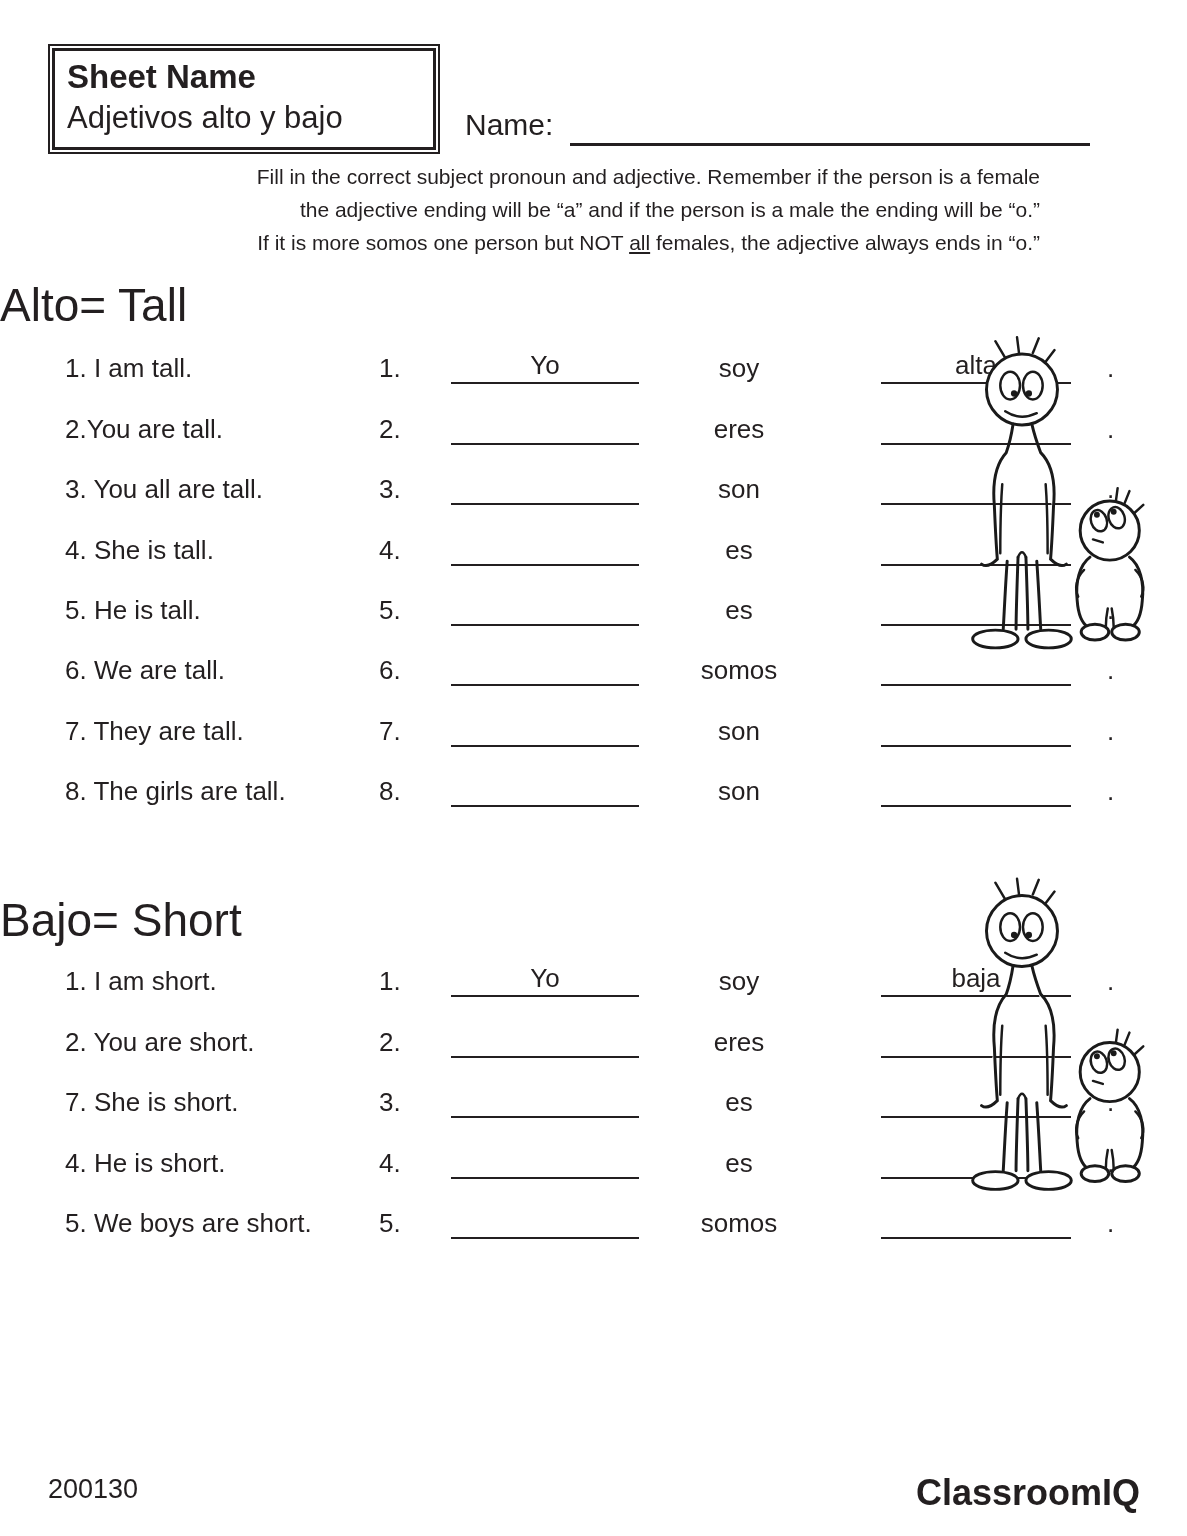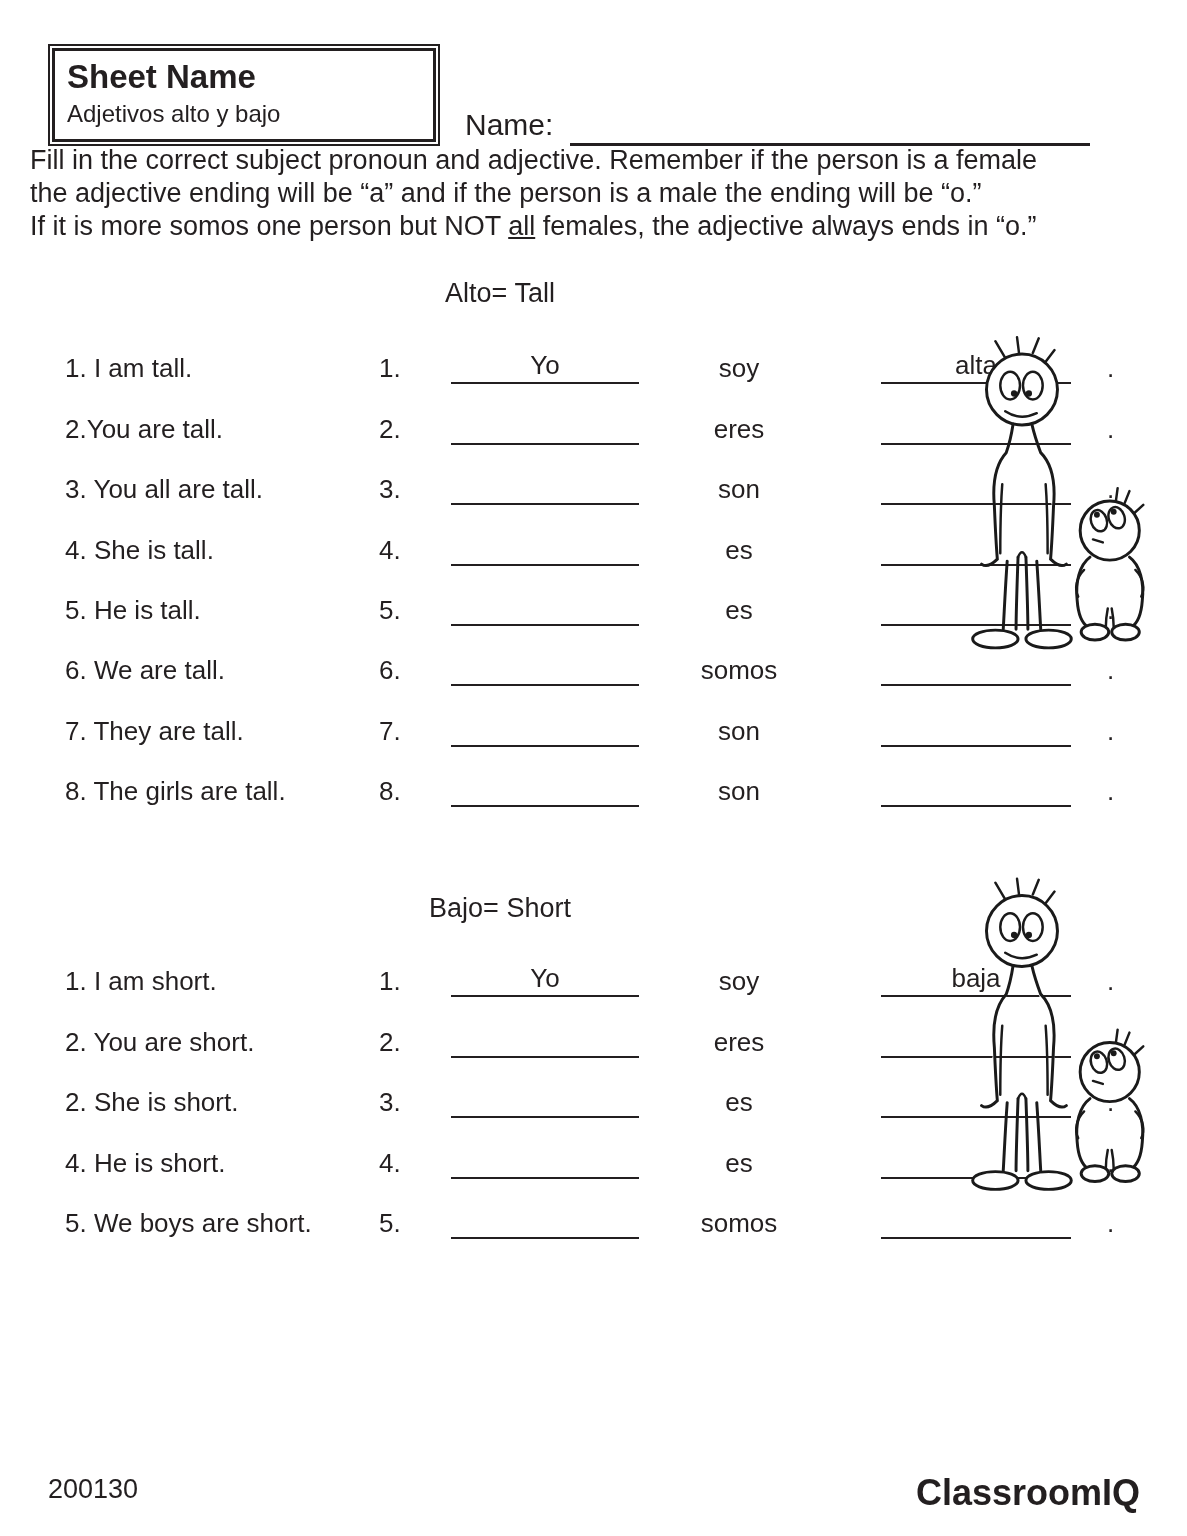--- a/index.html
+++ b/index.html
@@ -14,37 +14,37 @@
   }
   
   .header-box {
     position:absolute; left:48px; top:44px; width:384px;
     border:2px solid #231f20; padding:2px;
   }
   .header-box-inner {
     border:3px solid #231f20; padding:6px 12px 10px 12px;
   }
   .sheet-name { font-size:33px; font-weight:600; line-height:1.2; }
-  .sheet-title { font-size:24px; font-weight:400; line-height:1.25; margin-top:2px; }
+  .sheet-title { font-size:31px; font-weight:400; line-height:1.25; margin-top:2px; }
 
   .name-row { position:absolute; left:465px; top:108px; font-size:30px; }
   .name-line {
     position:absolute; left:570px; top:143px; width:520px;
     border-bottom:3px solid #231f20; height:0;
   }
 
   .instructions {
-    position:absolute; left:30px; top:144px; width:1010px;
-    font-size:27px; line-height:33px; text-align:left;
+    position:absolute; left:30px; top:160px; width:1010px;
+    font-size:21px; line-height:33px; text-align:right;
   }
   .u { text-decoration:underline; }
 
   .section-title {
-    position:absolute; left:0; width:1000px; text-align:center;
-    font-size:27px;
+    position:absolute; left:0; width:1000px; 
+    font-size:46px;
   }
   .title-alto { top:278px; }
   .title-bajo { top:893px; }
 
   .rows { position:absolute; left:65px; }
   .rows-alto { top:324px; }
   .rows-bajo { top:937px; }
   .row { display:flex; align-items:flex-end; height:60.4px; font-size:26px; white-space:nowrap;gap:36px; }
   .c-english { width:278px; }
   .c-num     { width:36px; }
@@ -175,21 +175,21 @@
     <div class="row">
       <span class="c-english">2. You are short.</span>
       <span class="c-num">2.</span>
       <span class="c-blank1"></span>
       <span class="c-verb">eres</span>
       <span class="c-gap"></span>
       <span class="c-blank2"></span>
       <span class="c-period">.</span>
     </div>
     <div class="row">
-      <span class="c-english">2. She is short.</span>
+      <span class="c-english">7. She is short.</span>
       <span class="c-num">3.</span>
       <span class="c-blank1"></span>
       <span class="c-verb">es</span>
       <span class="c-gap"></span>
       <span class="c-blank2"></span>
       <span class="c-period">.</span>
     </div>
     <div class="row">
       <span class="c-english">4. He is short.</span>
       <span class="c-num">4.</span>

